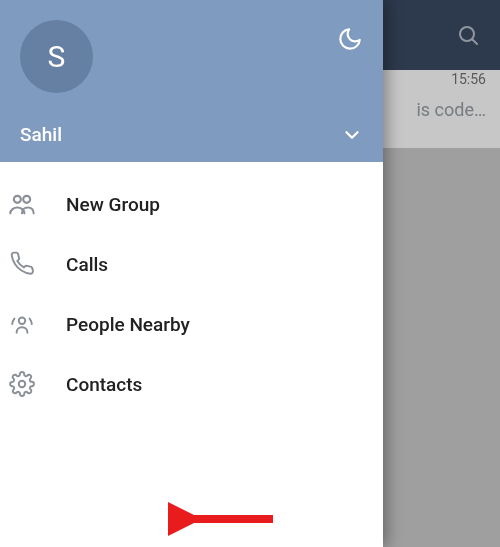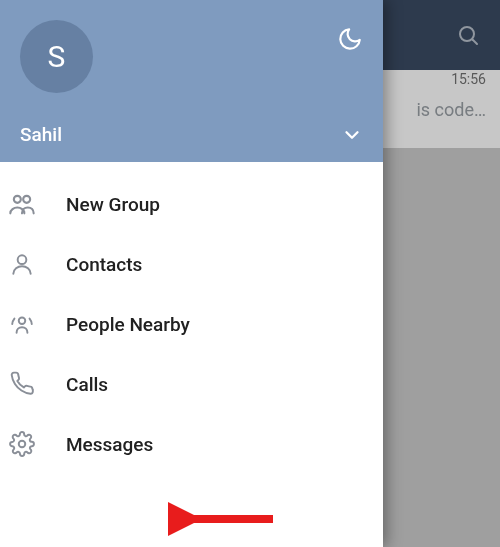--- a/index.html
+++ b/index.html
@@ -185,60 +185,51 @@
         <svg width="28" height="28" viewBox="0 0 24 24" fill="none" stroke="currentColor" stroke-width="1.8" stroke-linecap="round" stroke-linejoin="round">
           <circle cx="8" cy="8" r="3"></circle>
             <circle cx="16" cy="8" r="3"></circle>
           <path d="M2 20c0-3 3-5 6-5s6 2 6 5"></path>
             <path d="M12 20c0-3 2-5 5-5s5 2 5 5"></path>
         </svg>
       </span>
       <span class="label">New Group</span>
     </div>
 
+
     <div class="menu-item">
       <span class="icon">
         <svg width="26" height="26" viewBox="0 0 24 24" fill="none" stroke="currentColor" stroke-width="1.8" stroke-linecap="round" stroke-linejoin="round">
-          <circle cx="12" cy="8" r="4"></circle>
-            <path d="M4 21c0-4 4-7 8-7s8 3 8 7"></path>
-        </svg>
-      </span>
-      <span class="label">Contacts</span>
+          <path d="M22 17v2a2 2 0 0 1-2.2 2 19 19 0 0 1-8.3-3 19 19 0 0 1-6-6A19 19 0 0 1 2.5 3.7 2 2 0 0 1 4.5 1.5h2a2 2 0 0 1 2 1.7c.1 1 .4 2 .7 3a2 2 0 0 1-.5 2l-1 1a16 16 0 0 0 6 6l1-1a2 2 0 0 1 2-.5c1 .3 2 .6 3 .7a2 2 0 0 1 1.8 2.1z"></path>
+        </svg>
+      </span>
+      <span class="label">Calls</span>
     </div>
 
     <div class="menu-item">
       <span class="icon">
         <svg width="26" height="26" viewBox="0 0 24 24" fill="none" stroke="currentColor" stroke-width="1.8" stroke-linecap="round" stroke-linejoin="round">
           <circle cx="12" cy="9" r="3"></circle>
             <path d="M7 20c0-3 2-5 5-5s5 2 5 5"></path>
           <path d="M3 12a9 9 0 0 1 2-5"></path>
             <path d="M21 12a9 9 0 0 0-2-5"></path>
         </svg>
       </span>
       <span class="label">People Nearby</span>
     </div>
 
-    <div class="menu-item">
-      <span class="icon">
-        <svg width="26" height="26" viewBox="0 0 24 24" fill="none" stroke="currentColor" stroke-width="1.8" stroke-linecap="round" stroke-linejoin="round">
-          <path d="M22 17v2a2 2 0 0 1-2.2 2 19 19 0 0 1-8.3-3 19 19 0 0 1-6-6A19 19 0 0 1 2.5 3.7 2 2 0 0 1 4.5 1.5h2a2 2 0 0 1 2 1.7c.1 1 .4 2 .7 3a2 2 0 0 1-.5 2l-1 1a16 16 0 0 0 6 6l1-1a2 2 0 0 1 2-.5c1 .3 2 .6 3 .7a2 2 0 0 1 1.8 2.1z"></path>
-        </svg>
-      </span>
-      <span class="label">Calls</span>
-    </div>
-
 
     <div class="menu-item">
       <span class="icon">
         <svg width="26" height="26" viewBox="0 0 24 24" fill="none" stroke="currentColor" stroke-width="1.8" stroke-linecap="round" stroke-linejoin="round">
           <circle cx="12" cy="12" r="3"></circle>
           <path d="M19.4 15a1.7 1.7 0 0 0 .3 1.8l.1.1a2 2 0 1 1-2.8 2.8l-.1-.1a1.7 1.7 0 0 0-1.8-.3 1.7 1.7 0 0 0-1 1.5V21a2 2 0 1 1-4 0v-.1a1.7 1.7 0 0 0-1.1-1.5 1.7 1.7 0 0 0-1.8.3l-.1.1a2 2 0 1 1-2.8-2.8l.1-.1a1.7 1.7 0 0 0 .3-1.8 1.7 1.7 0 0 0-1.5-1H3a2 2 0 1 1 0-4h.1a1.7 1.7 0 0 0 1.5-1.1 1.7 1.7 0 0 0-.3-1.8l-.1-.1a2 2 0 1 1 2.8-2.8l.1.1a1.7 1.7 0 0 0 1.8.3h.1a1.7 1.7 0 0 0 1-1.5V3a2 2 0 1 1 4 0v.1a1.7 1.7 0 0 0 1 1.5 1.7 1.7 0 0 0 1.8-.3l.1-.1a2 2 0 1 1 2.8 2.8l-.1.1a1.7 1.7 0 0 0-.3 1.8v.1a1.7 1.7 0 0 0 1.5 1H21a2 2 0 1 1 0 4h-.1a1.7 1.7 0 0 0-1.5 1z"></path>
         </svg>
       </span>
-      <span class="label">Messages</span>
+      <span class="label">Contacts</span>
     </div>
 
   </div>
 </div>
 
 <svg class="arrow" style="left:168px; top:499px;" width="110" height="40" viewBox="0 0 110 40">
   <defs>
     <marker id="ah" markerWidth="12" markerHeight="12" refX="2" refY="6" orient="auto">
       <path d="M12 0 L0 6 L12 12 Z" fill="#e81c1c"></path>
     </marker>

